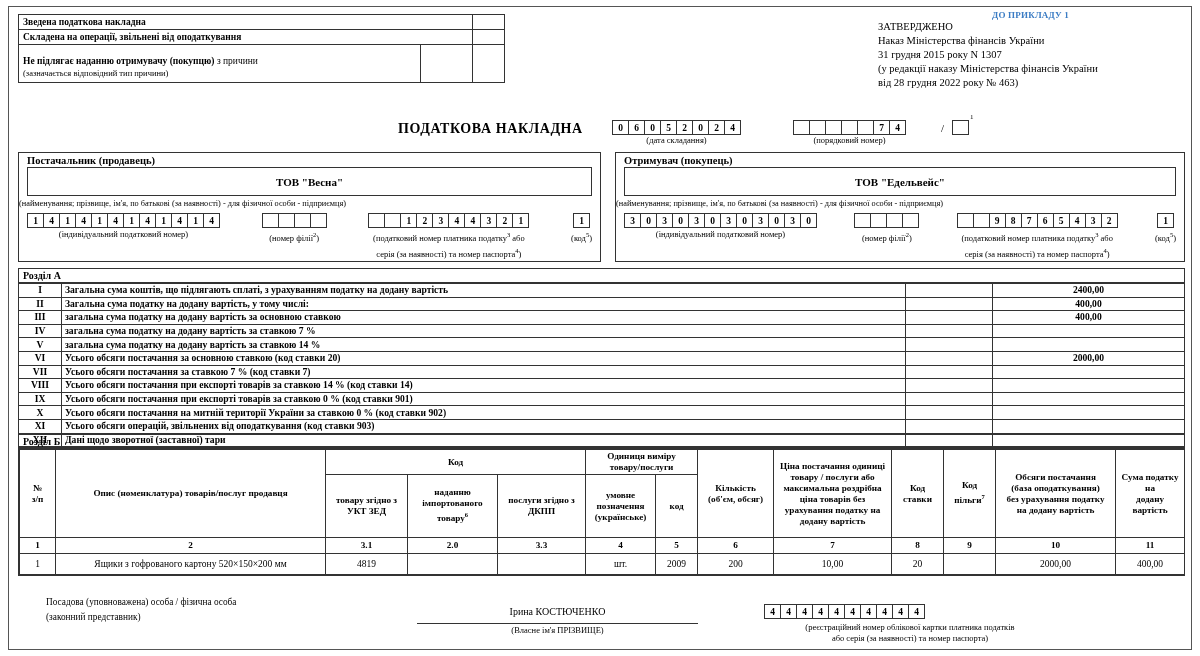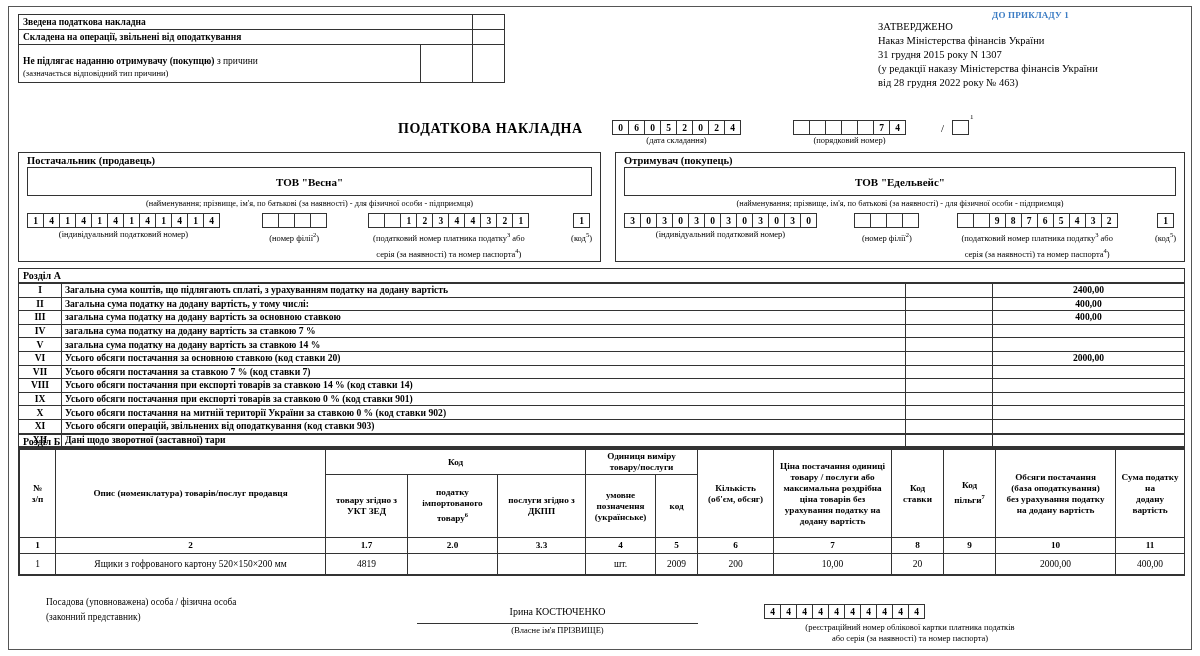--- a/index.html
+++ b/index.html
@@ -48,21 +48,21 @@
   .suffixbox{position:absolute;left:952px;top:120px;}
   .sup1{position:absolute;left:970px;top:113px;font-size:7px;}
 
   
   .party{position:absolute;top:152px;border:1px solid #333;box-sizing:border-box;height:110px;}
   .party-l{left:18px;width:583px;}
   .party-r{left:615px;width:570px;}
   .party-title{font-weight:bold;font-size:10.5px;padding:2px 0 1px 8px;}
   .namebox{margin:0 8px;border:1px solid #333;height:27px;display:flex;align-items:center;justify-content:center;
            font-weight:bold;font-size:11px;}
-  .namecap{font-size:8.3px;text-align:center;padding-top:2px;line-height:11px;}
+  .namecap{font-size:8.3px;padding-top:2px;line-height:11px;}
   .idrow{display:flex;align-items:flex-start;padding:4px 8px 0 8px;}
   .grp{display:flex;flex-direction:column;align-items:center;}
   .grp .caption{padding-top:1px;}
   .spacer{flex:1;}
 
   
   .secA{position:absolute;left:18px;top:268px;width:1167px;border:1px solid #333;box-sizing:border-box;}
   .secA-head{font-weight:bold;font-size:10px;padding:1px 0 1px 4px;border-bottom:1px solid #333;}
   table.tblA{border-collapse:collapse;width:100%;table-layout:fixed;}
   table.tblA td{border:1px solid #333;height:12.6px;font-size:9.6px;padding:0 3px;line-height:12px;}
@@ -405,35 +405,35 @@
           <th rowspan="3" style="white-space:pre-line">Обсяги постачання
 (база оподаткування)
 без урахування податку
 на додану вартість</th>
           <th rowspan="3" style="white-space:pre-line">Сума податку на
 додану вартість</th>
         </tr>
         <tr>
           <th rowspan="2" style="white-space:pre-line;height:60px">товару згідно з
 УКТ ЗЕД</th>
-          <th rowspan="2" style="white-space:pre-line"><span>податку
+          <th rowspan="2" style="white-space:pre-line"><span>наданню
 імпортованого
 товару</span><span class="sup">6</span></th>
           <th rowspan="2" style="white-space:pre-line">послуги згідно з
 ДКПП</th>
           <th rowspan="2" style="white-space:pre-line">умовне
 позначення
 (українське)</th>
           <th rowspan="2">код</th>
         </tr>
         <tr></tr>
         <tr>
           <td class="numrow">1</td>
           <td class="numrow">2</td>
-          <td class="numrow">1.7</td>
+          <td class="numrow">3.1</td>
           <td class="numrow">2.0</td>
           <td class="numrow">3.3</td>
           <td class="numrow">4</td>
           <td class="numrow">5</td>
           <td class="numrow">6</td>
           <td class="numrow">7</td>
           <td class="numrow">8</td>
           <td class="numrow">9</td>
           <td class="numrow">10</td>
           <td class="numrow">11</td>

